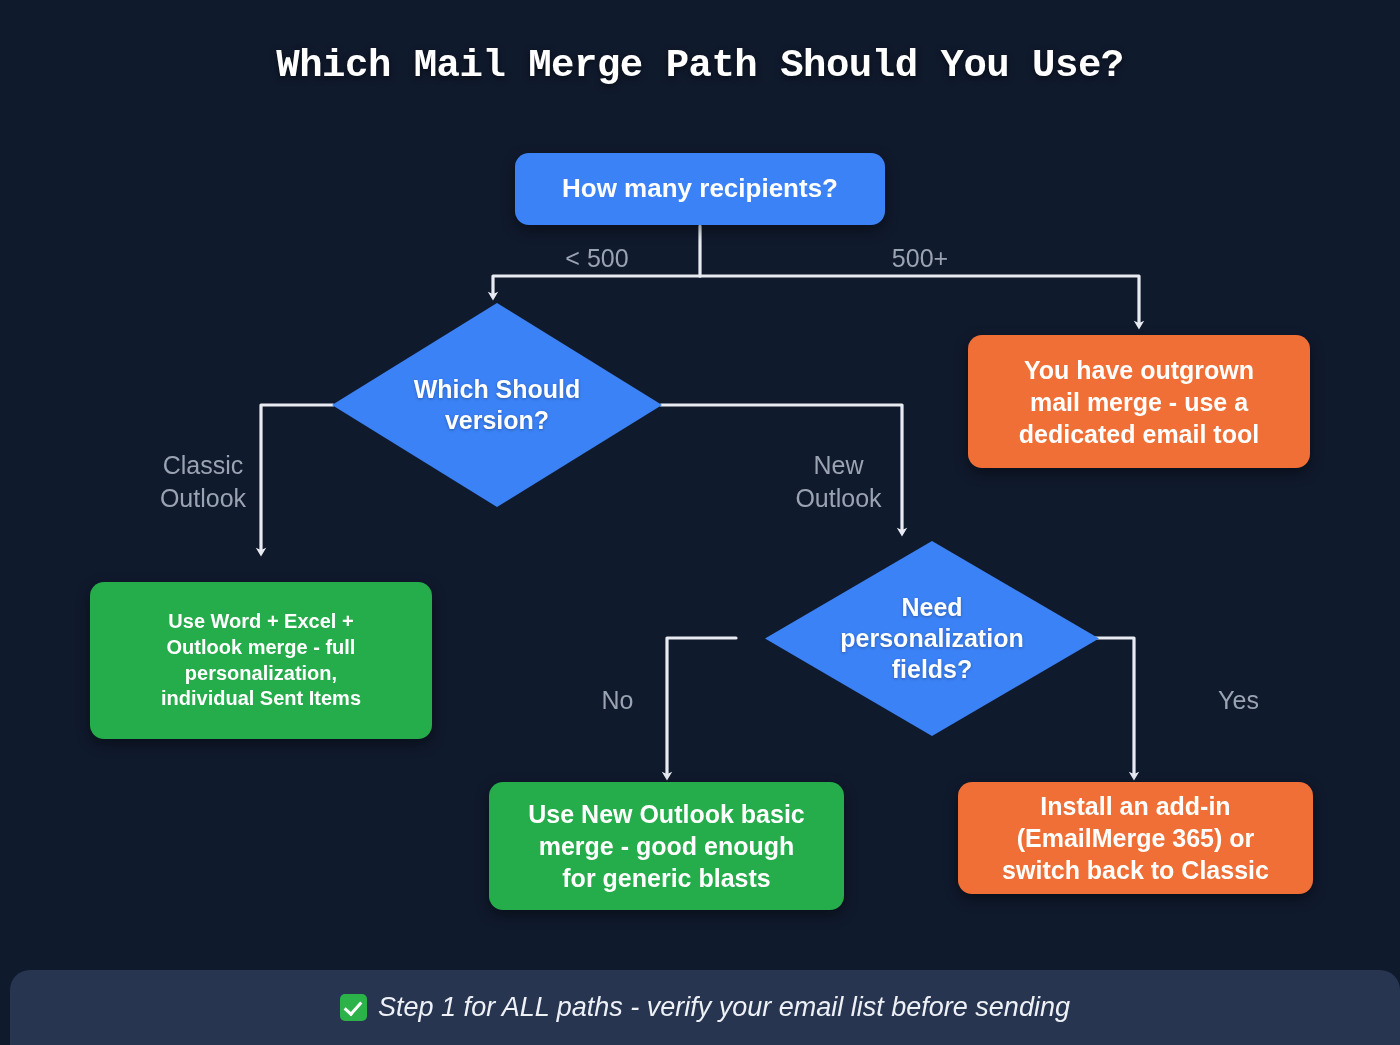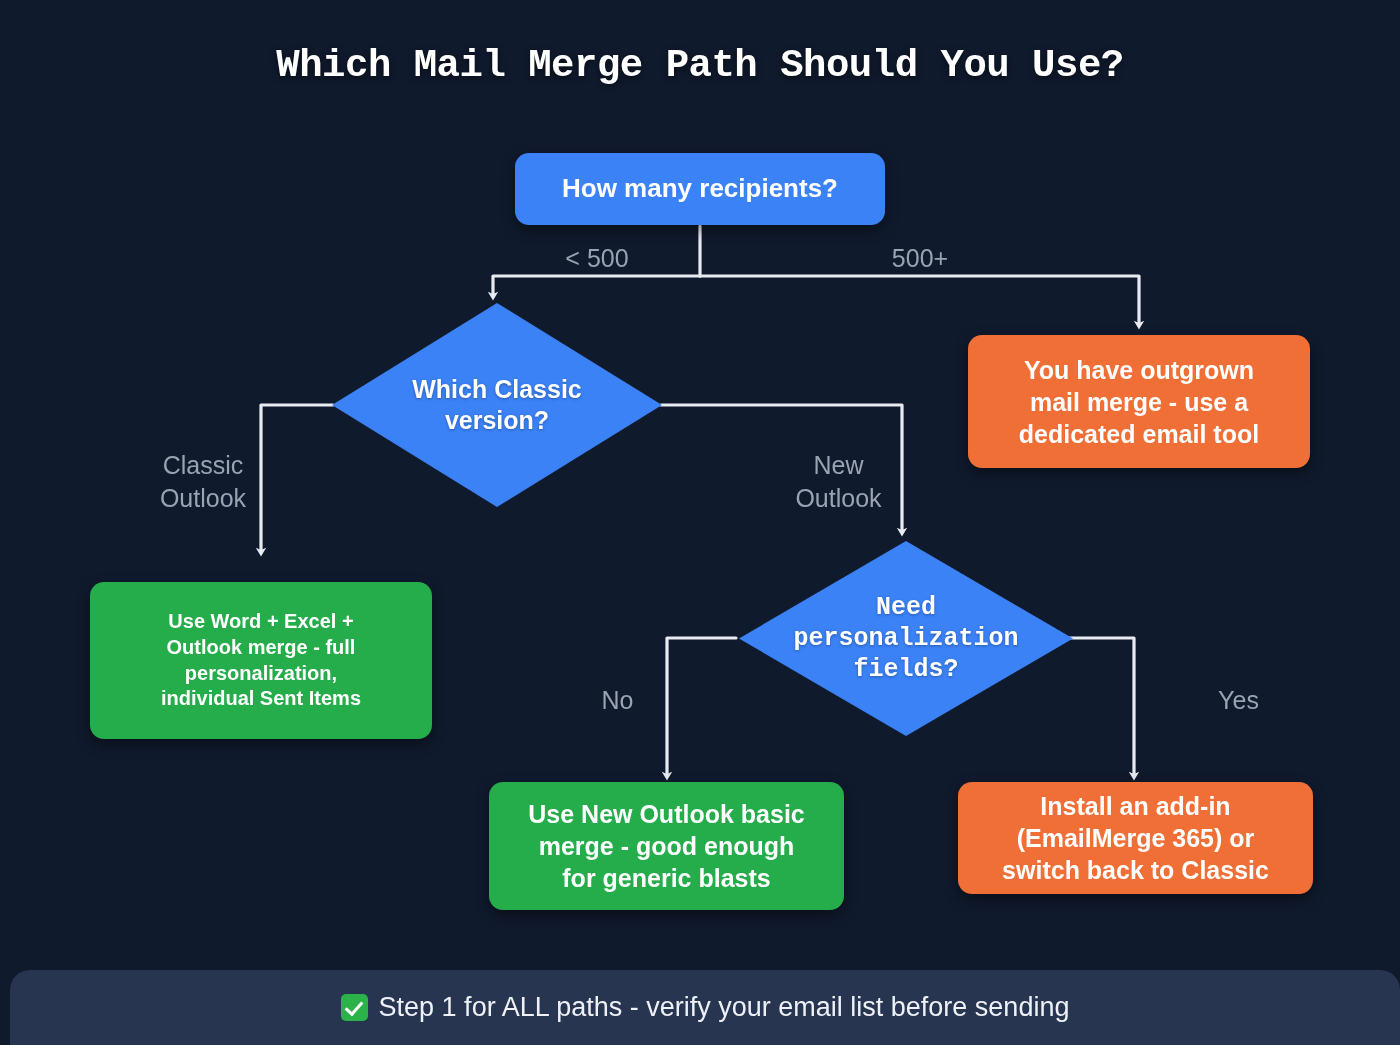--- a/index.html
+++ b/index.html
@@ -149,20 +149,21 @@
     width: 7px;
     height: 14px;
     border: solid #ffffff;
     border-width: 0 3px 3px 0;
     transform: rotate(42deg);
   }
   #footer-text {
     font-size: 27px;
     color: #eef1f6;
     font-weight: normal;
+    font-style: italic;
   }
 </style>
 </head>
 <body>
 
 <div id="canvas">
 
   <div id="title">Which Mail Merge Path Should You Use?</div>
 
   <svg id="edges" viewBox="0 0 1400 1045" width="1400" height="1045">
@@ -186,34 +187,34 @@
       <path d="M736,638 L667,638 L667,776" marker-end="url(#arrow)"></path>
 
       <path d="M1068,638 L1134,638 L1134,776" marker-end="url(#arrow)"></path>
     </g>
   </svg>
 
   <div class="node rect blue" style="left:515px; top:153px; width:370px; height:72px; font-size:26px;">How many recipients?</div>
 
   <div class="diamond-wrap" style="left:332px; top:303px; width:330px; height:204px;">
     <div class="diamond-shape"></div>
-    <div class="diamond-label" style="font-size:25px;">Which Classic
+    <div class="diamond-label" style="font-size:25px;">Which Should
 version?</div>
   </div>
 
   <div class="node rect orange" style="left:968px; top:335px; width:342px; height:133px; font-size:25px;">You have outgrown
 mail merge - use a
 dedicated email tool</div>
 
   <div class="node rect green" style="left:90px; top:582px; width:342px; height:157px; font-size:20px;">Use Word + Excel +
 Outlook merge - full
 personalization,
 individual Sent Items</div>
 
-  <div class="diamond-wrap" style="left:739px; top:541px; width:334px; height:195px;font-family:Liberation Mono, monospace;">
+  <div class="diamond-wrap" style="left:765px; top:541px; width:334px; height:195px;">
     <div class="diamond-shape"></div>
     <div class="diamond-label" style="font-size:25px;">Need
 personalization
 fields?</div>
   </div>
 
   <div class="node rect green" style="left:489px; top:782px; width:355px; height:128px; font-size:25px;">Use New Outlook basic
 merge - good enough
 for generic blasts</div>
 

